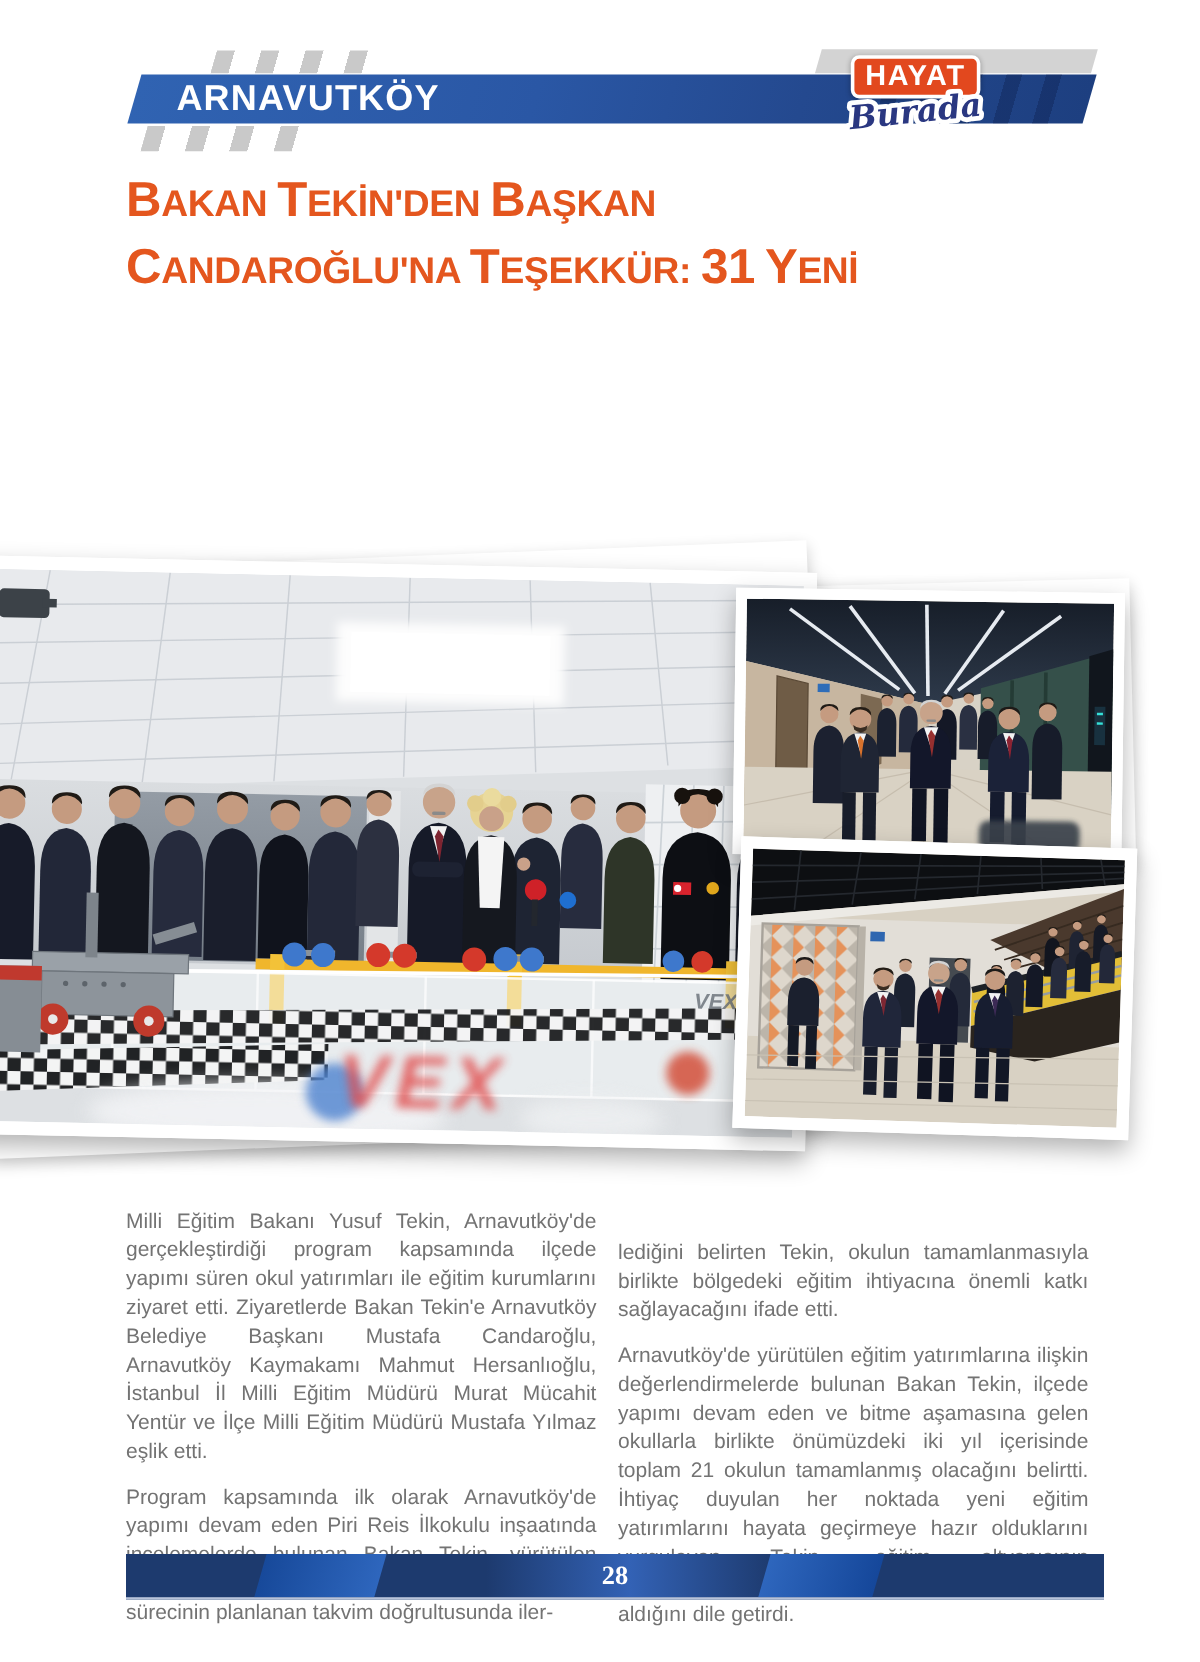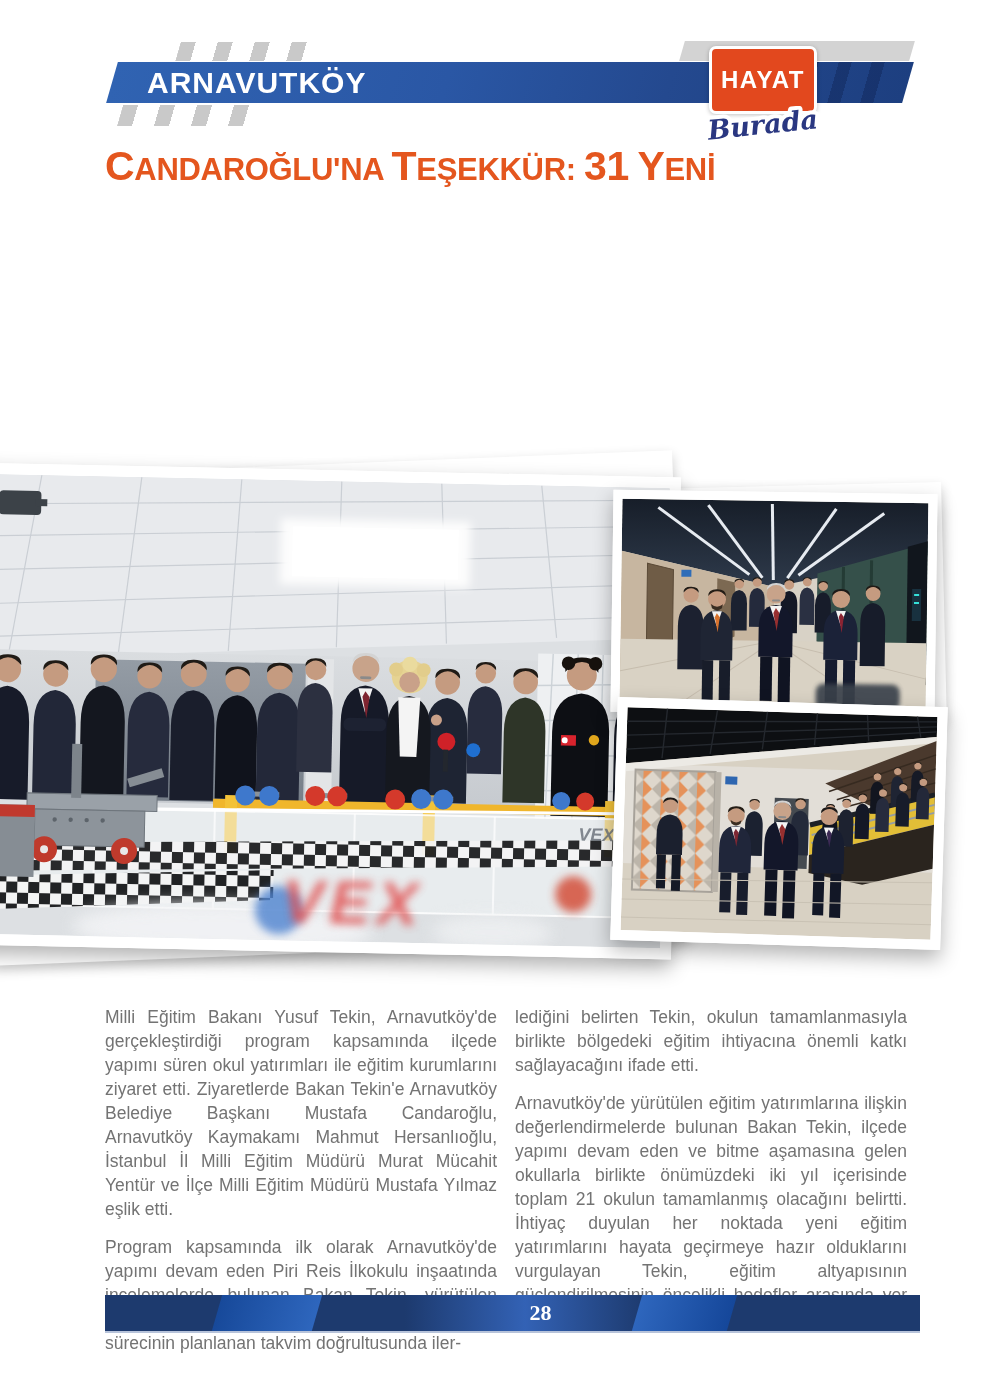--- a/index.html
+++ b/index.html
@@ -12,21 +12,21 @@
   .stripes.bottom{left:120px;top:105px;width:140px;height:21px;}
   .grayband{position:absolute;left:682px;top:41px;width:230px;height:20px;background:#d3d3d3;transform:skewX(-16deg);}
   .banner{position:absolute;left:112px;top:62px;width:796px;height:41px;transform:skewX(-16deg);
           background:linear-gradient(90deg,#3063b2 0%,#2a57a5 42%,#24498f 70%,#1d3f80 100%);}
   .banner-darkstripes{position:absolute;right:24px;top:0;width:150px;height:100%;
           background:repeating-linear-gradient(90deg,rgba(8,22,64,.30) 0 13px,rgba(0,0,0,0) 13px 33px);}
   .banner-label{position:absolute;left:147px;top:62px;height:45px;line-height:42px;color:#fff;
           font-size:30px;font-weight:bold;letter-spacing:1px;}
   .logo{position:absolute;left:698px;top:46px;width:130px;text-align:center;z-index:5;}
   .logo-box{display:inline-block;background:#e2481e;border:3px solid #fff;border-radius:7px;
-          box-shadow:0 1px 4px rgba(0,0,0,.25);padding:17px 9px;color:#fff;font-weight:bold;
+          box-shadow:0 1px 4px rgba(0,0,0,.25);padding:1px 9px;color:#fff;font-weight:bold;
           font-size:24px;letter-spacing:1.5px;}
   .logo-script{margin-top:-8px;}
   
   .headline{position:absolute;left:105px;top:140px;width:810px;color:#e4561e;
           font-weight:bold;font-size:31px;line-height:52px;letter-spacing:-0.3px;}
   .hc{font-size:41px;}
   .standfirst{position:absolute;left:105px;top:332px;width:800px;color:#2b3680;
           font-weight:bold;font-style:italic;font-size:26px;line-height:36px;
           text-align:justify;text-align-last:justify;}
   
@@ -35,31 +35,31 @@
   .sheetB{left:606px;top:486px;width:338px;height:238px;transform:rotate(-1.4deg);z-index:1;}
   .photo{position:absolute;background:#fff;box-shadow:0 9px 20px rgba(0,0,0,.30);}
   .photoA{left:-34px;top:470px;width:688px;height:460px;border:11px solid #fff;transform:rotate(1.2deg);z-index:2;}
   .photoB{left:612px;top:492px;width:306px;height:204px;border:9px solid #fff;transform:rotate(0.8deg);z-index:3;}
   .photoC{left:614px;top:702px;width:310px;height:223px;border:10px solid #fff;transform:rotate(1.8deg);z-index:4;}
   .photo svg{display:block;}
   
   .col{position:absolute;top:1005px;width:392px;color:#737373;font-size:17.5px;line-height:24px;text-align:justify;}
   .col p{margin:0 0 14px 0;}
   .col.left{left:105px;}
-  .col.right{left:515px;}
+  .col.right{left:515px;margin-top:26px;}
   
   .footer{position:absolute;left:105px;top:1295px;width:815px;height:36px;background:#1d3a6e;
           border-bottom:2px solid #b7c3da;overflow:hidden;}
   .fseg{position:absolute;top:0;height:36px;transform:skewX(-16deg);}
   .fsegA{left:112px;width:100px;background:linear-gradient(90deg,#17499a,#2e66bd);}
   .fsegB{left:532px;width:95px;background:linear-gradient(90deg,#2e66bd,#15479a);}
   .fglow{position:absolute;left:300px;top:0;width:240px;height:36px;
           background:linear-gradient(90deg,rgba(47,94,178,0),rgba(52,100,185,.95) 50%,rgba(47,94,178,0));}
   .pagenum{position:absolute;left:0;top:0;width:100%;height:36px;line-height:35px;text-align:center;
-          color:#fff;font-family:"Liberation Serif",serif;font-weight:bold;font-size:22px;padding-left:28px;}
+          color:#fff;font-family:"Liberation Serif",serif;font-weight:bold;font-size:22px;}
 </style>
 </head>
 <body>
 
 <svg width="0" height="0" style="position:absolute">
   <defs>
     <g id="gp">
       <path d="M-16,92 L-16,38 Q-16,13 0,11 Q16,13 16,38 L16,92 Z" fill="currentColor"></path>
       <circle cx="0" cy="-1" r="9.5" fill="#c59b80"></circle>
       <path d="M-9.5,-4 Q-10,-11.5 0,-11.5 Q10,-11.5 9.5,-4 Q5,-9.5 0,-9.5 Q-5,-9.5 -9.5,-4 Z" fill="#201b16"></path>
@@ -111,20 +111,21 @@
   <div class="logo">
     <div class="logo-box">HAYAT</div>
     <div class="logo-script">
       <svg width="128" height="42" viewBox="0 0 128 42">
         <text x="64" y="28" text-anchor="middle" font-family="DejaVu Serif, serif" font-style="italic" font-weight="bold" font-size="27" fill="#2a3781" stroke="#ffffff" stroke-width="8" stroke-linejoin="round" paint-order="stroke" transform="rotate(-6 64 22)">Burada</text>
       </svg>
     </div>
   </div>
 
   <div class="headline">
+    <div class="hl-line"><span class="hc">B</span>AKAN <span class="hc">T</span>EKİN'DEN <span class="hc">B</span>AŞKAN</div>
     <div class="hl-line"><span class="hc">C</span>ANDAROĞLU'NA <span class="hc">T</span>EŞEKKÜR: <span class="hc">31</span> <span class="hc">Y</span>ENİ</div>
   </div>
 
 
   <div class="sheet sheetA"></div>
   <div class="sheet sheetB"></div>
 
   <div class="photo photoA">
     <svg width="688" height="460" viewBox="0 0 688 460" preserveAspectRatio="none">
       <rect width="688" height="460" fill="#dde0e3"></rect>

